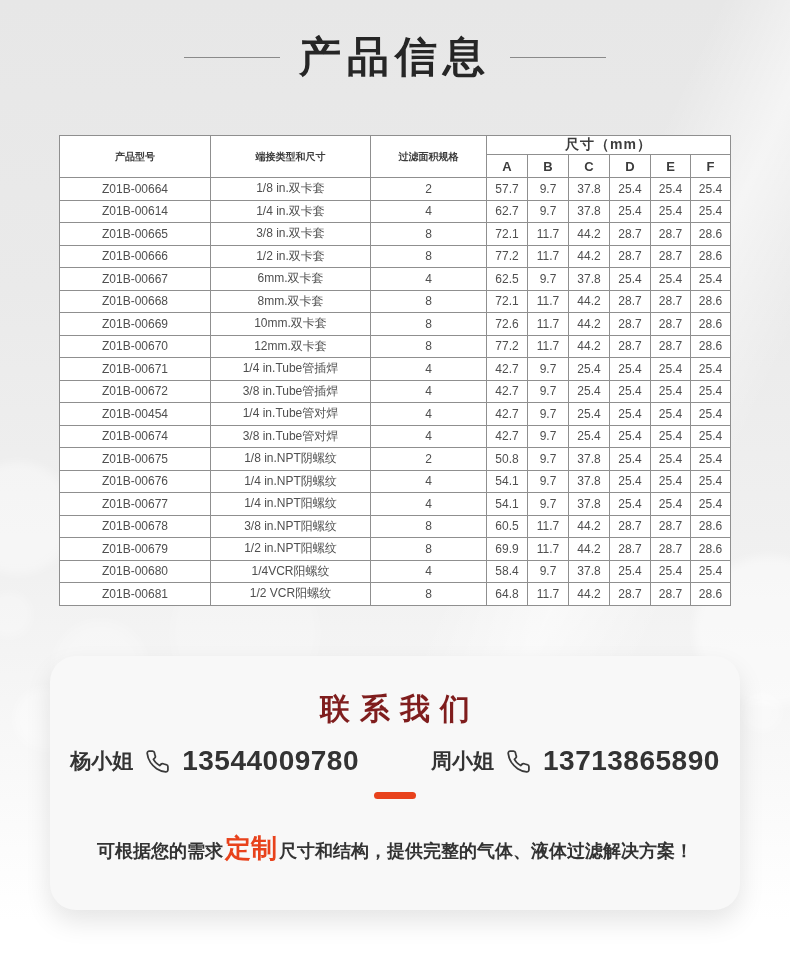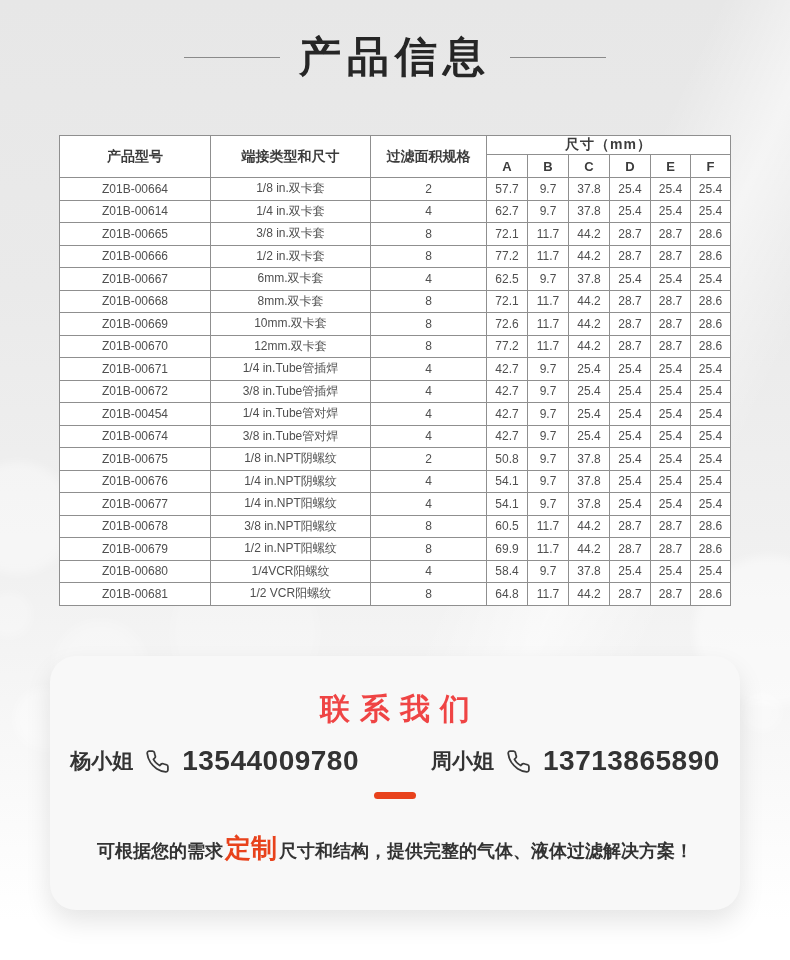--- a/index.html
+++ b/index.html
@@ -39,34 +39,34 @@
 
   
   .ptable {
     position:absolute; left:59px; top:135px; width:671px;
     border-collapse:collapse; background:#ffffff; table-layout:fixed;
   }
   .ptable th, .ptable td {
     border:1px solid #8f8f8f; text-align:center; vertical-align:middle; padding:0;
   }
   .ptable thead th { color:#3c3c3c; font-weight:600; }
-  .th-cn { font-size:14px; }
+  .th-cn { font-size:10px; }
   .th-dim-group { font-size:14px; height:14px; letter-spacing:1px; }
   .th-letter { font-size:13px; height:23px; }
   .ptable tbody td { font-size:12px; color:#4f4f4f; height:22.5px; font-weight:400; }
 
   
   .card {
     position:absolute; left:50px; top:656px; width:690px; height:254px;
     background:#f8f8f8; border-radius:26px;
     box-shadow:0 12px 26px rgba(0,0,0,0.10);
   }
   .contact-title {
     padding-top:36px; text-align:center;
-    font-size:30px; font-weight:700; color:#ef4444; letter-spacing:10px;
+    font-size:30px; font-weight:700; color:#7f1d1d; letter-spacing:10px;
     text-indent:10px; line-height:1.1;
   }
   .contacts { margin-top:20px; display:flex; justify-content:center; align-items:center; gap:72px; }
   .contact { display:flex; align-items:center; gap:12px; }
   .contact-name { font-size:21px; font-weight:600; color:#333333; }
   .phone-icon { display:inline-flex; }
   .contact-phone { font-size:28px; font-weight:700; color:#333333; letter-spacing:0.5px; }
   .divider { width:42px; height:7px; border-radius:4px; background:#E8421C; margin:15px auto 0; }
   .note { margin-top:32px; text-align:center; font-size:18px; font-weight:600; color:#333333; }
   .note-hl { font-size:26px; font-weight:800; color:#E8421C; margin:17px 2px; }

